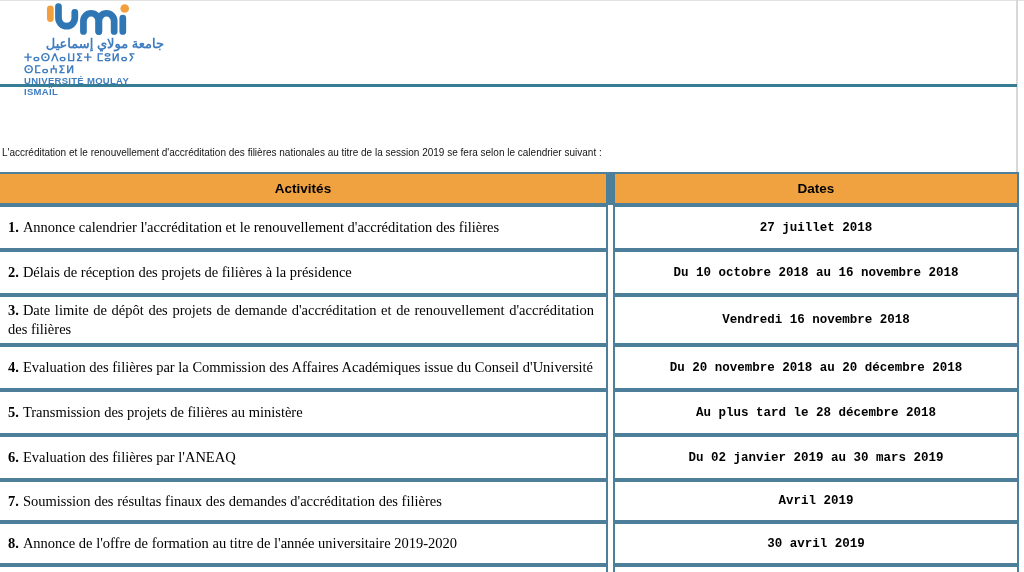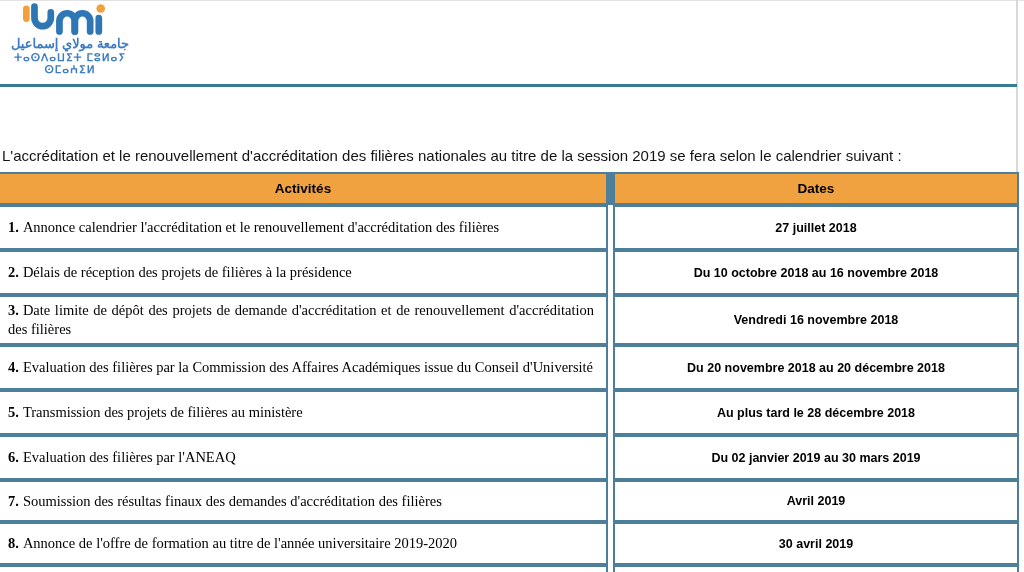--- a/index.html
+++ b/index.html
@@ -2,47 +2,47 @@
 <html><head>
 <meta charset="utf-8">
 <style>
   html,body{margin:0;padding:0;background:#fff;}
   .page{position:relative;width:1024px;height:572px;background:#ffffff;overflow:hidden;
         font-family:"Liberation Sans",sans-serif;}
   .page-edge-top{position:absolute;left:0;top:0;width:1024px;height:1px;background:#e2e2e2;}
   .page-edge-right{position:absolute;left:1016px;top:0;width:2px;height:572px;background:#d8d8d8;}
 
   
-  .logo{position:absolute;left:0;top:3px;width:140px;text-align:center;}
+  .logo{position:absolute;left:24px;top:3px;width:140px;}
   .logo-glyph{display:block;margin:0 auto;}
   .logo-ar{font-size:13px;line-height:14px;font-weight:bold;color:#3f7dc0;direction:rtl;margin-top:1px;}
   .logo-tif{font-size:10.5px;line-height:12px;font-weight:bold;color:#3f7dc0;letter-spacing:1px;}
   .logo-lat{font-size:9.5px;line-height:11px;font-weight:bold;color:#3f7dc0;letter-spacing:0.3px;}
 
   
   .title{position:absolute;left:170px;top:20px;width:790px;text-align:center;
          color:#333f55;font-weight:bold;font-size:15px;line-height:22px;white-space:pre-wrap;}
 
   .header-rule{position:absolute;left:0;top:84px;width:1017px;height:3px;background:#377c95;}
 
   
-  .intro{position:absolute;left:2px;top:147px;width:1012px;font-size:15px;color:#141414;}
+  .intro{position:absolute;left:2px;top:147px;width:1012px;font-size:10px;color:#141414;}
 
   
   table.cal{position:absolute;left:-7px;top:172px;width:1031px;table-layout:fixed;
             border-collapse:separate;border-spacing:5px 0;}
   .cal th,.cal td{border:2px solid #4d7f9b;box-sizing:border-box;overflow:hidden;}
   .cal th{background:#f0a240;color:#000;font-family:"Liberation Sans",sans-serif;
           font-size:13.5px;font-weight:bold;text-align:center;vertical-align:middle;height:33px;padding:0;}
   .cal th:first-child{box-shadow:5px 0 0 #4d7f9b;}
   .cal td{background:#fff;vertical-align:middle;}
   .cell-activity{font-family:"Liberation Serif","DejaVu Serif",serif;font-size:14.5px;color:#000;
                  text-align:justify;padding:2px 12px 2px 8px;line-height:19px;}
   .cell-activity b{margin-right:4px;}
-  .cell-date{font-family:Liberation Sans, sans-serif;font-size:12.5px;font-weight:bold;
+  .cell-date{font-family:Liberation Mono, monospace;font-size:12.5px;font-weight:bold;
              color:#000;text-align:center;padding:2px 6px;}
   tr.h45 td{height:45px;} tr.h50 td{height:50px;} tr.h42 td{height:42px;}
   tr.h43 td{height:43px;} tr.hpart td{height:12px;}
 </style>
 </head>
 <body>
 
 <div class="page">
   <div class="page-edge-top"></div>
   <div class="page-edge-right"></div>
@@ -51,20 +51,21 @@
     <svg class="logo-glyph" width="96" height="33" viewBox="0 0 100 33">
       <rect x="1" y="2" width="7" height="17" rx="3.5" fill="#f2a03d"></rect>
       <path d="M13 3 V15 a 8.5 8.5 0 0 0 17 0 V9" fill="none" stroke="#2f76b5" stroke-width="7" stroke-linecap="round"></path>
       <path d="M39 29 V18 a 8 8 0 0 1 16 0 V29" fill="none" stroke="#2f76b5" stroke-width="7" stroke-linecap="round"></path>
       <path d="M55 29 V18 a 8 8 0 0 1 16 0 V29" fill="none" stroke="#2f76b5" stroke-width="7" stroke-linecap="round"></path>
       <path d="M80 15 V29" fill="none" stroke="#2f76b5" stroke-width="7" stroke-linecap="round"></path>
       <circle cx="82" cy="5" r="4.5" fill="#f2a03d"></circle>
     </svg>
     <div class="logo-ar">جامعة مولاي إسماعيل</div>
     <div class="logo-tif">ⵜⴰⵙⴷⴰⵡⵉⵜ ⵎⵓⵍⴰⵢ ⵙⵎⴰⵄⵉⵍ</div>
+    <div class="logo-lat">UNIVERSITÉ MOULAY ISMAÏL</div>
   </div>
 
   <div class="title">
   </div>
 
   <div class="header-rule"></div>
 
   <div class="intro">L'accréditation et le renouvellement d'accréditation des filières nationales au titre de la session 2019 se fera selon le calendrier suivant :</div>
 
   <table class="cal">

